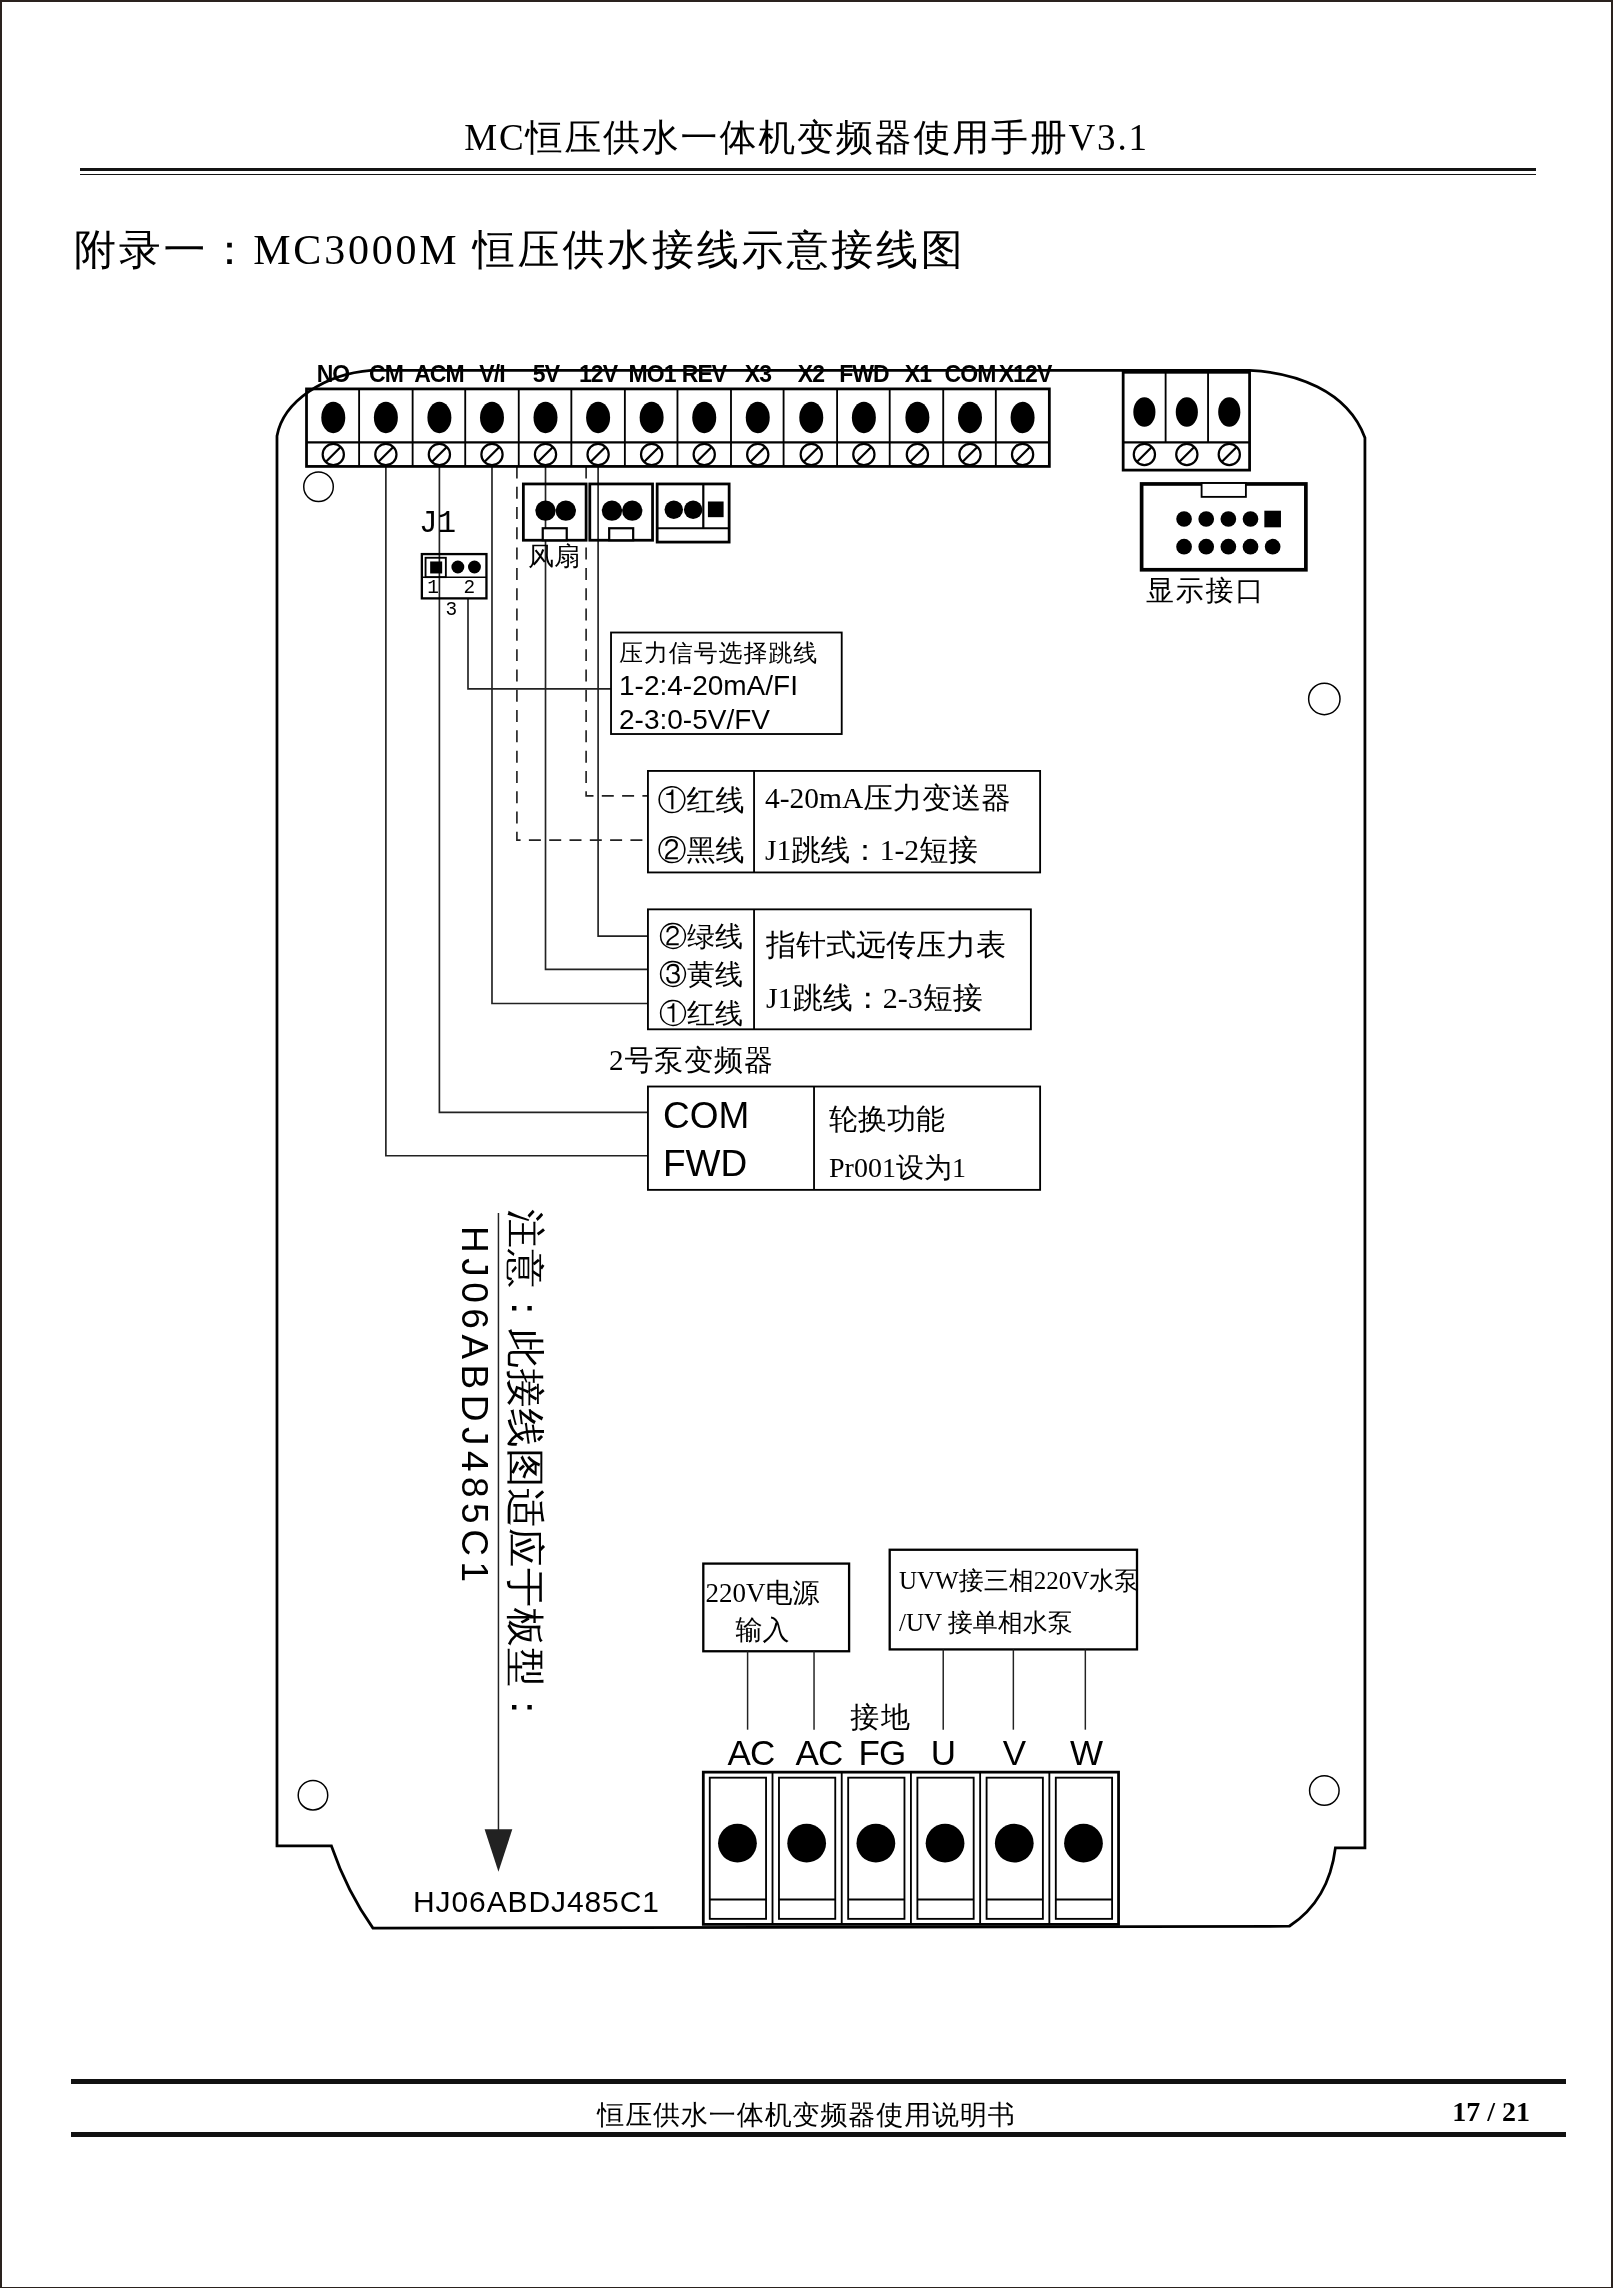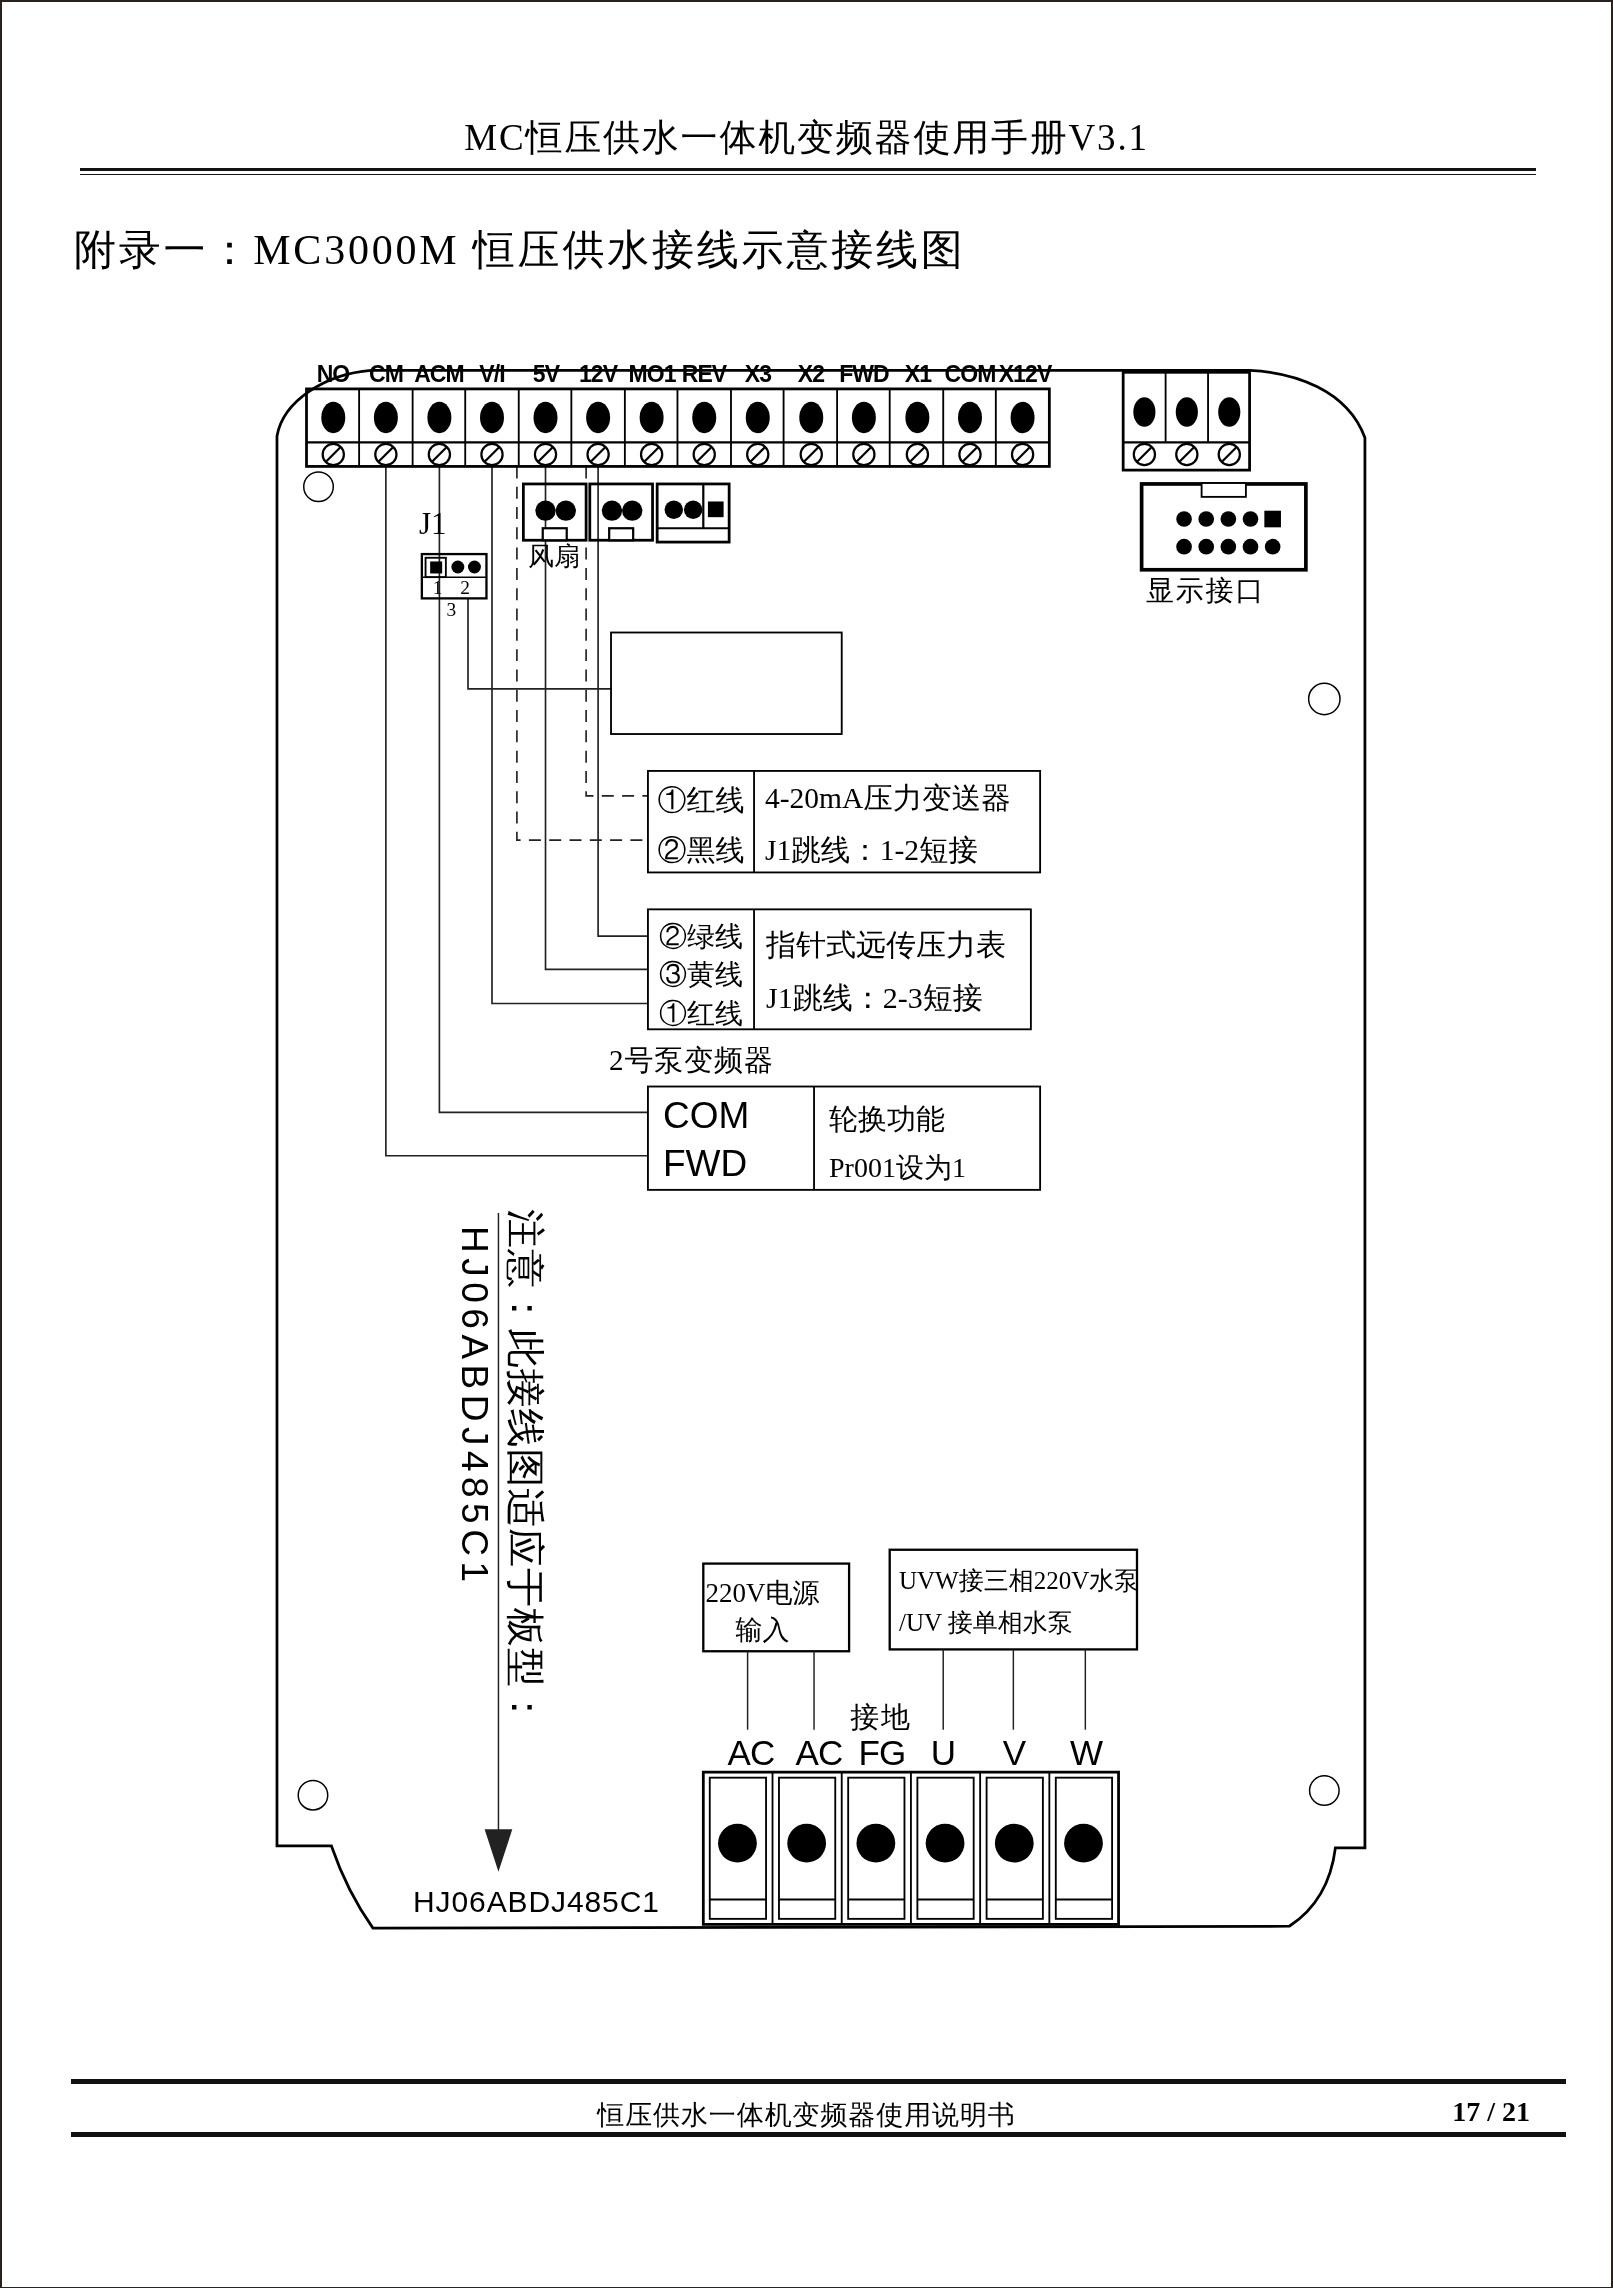--- a/index.html
+++ b/index.html
@@ -8,21 +8,21 @@
     width:1613px;height:2289px;
     background:#ffffff;
     border:2.8px solid #2a221e;
     box-sizing:border-box;
     overflow:hidden;
     font-family:"Liberation Serif", serif;
     color:#000;
   }
   .abs{position:absolute;}
   .ctr{transform:translateX(-50%);}
-  .mono{font-family:Liberation Serif, serif;}
+  .mono{font-family:Liberation Mono, monospace;}
 
   .header-title{left:0;right:0;top:111px;text-align:center;font-size:37px;letter-spacing:1.8px;}
   .header-rule{left:78px;width:1456px;top:166px;height:2.8px;border-top:3.7px solid #141414;border-bottom:1.8px solid #141414;}
   .appendix-title{left:72px;top:220px;font-size:42px;letter-spacing:2.8px;}
 
   svg.diagram{position:absolute;left:0;top:0;}
 
   .tlabel{top:359px;font:bold 23px "Liberation Sans",sans-serif;letter-spacing:-0.9px;white-space:nowrap;}
   .j1label{left:417px;top:504px;font-size:31px;}
   .j1pins{left:420px;top:575px;width:65px;text-align:center;font-size:19.4px;letter-spacing:6.5px;}
@@ -307,20 +307,25 @@
   <span class="abs ctr tlabel" style="left:862px">FWD</span>
   <span class="abs ctr tlabel" style="left:916px">X1</span>
   <span class="abs ctr tlabel" style="left:968px">COM</span>
   <span class="abs ctr tlabel" style="left:1023px">X12V</span>
 
   <div class="abs j1label mono">J1</div>
   <div class="abs j1pins mono">1 2 3</div>
   <div class="abs fanlabel">风扇</div>
   <div class="abs displabel">显示接口</div>
 
+  <div class="abs box1-text">
+    <div class="box1-l1">压力信号选择跳线</div>
+    <div class="box1-l23">1-2:4-20mA/FI</div>
+    <div class="box1-l23">2-3:0-5V/FV</div>
+  </div>
 
   <span class="abs wirecell b2w1">①红线</span>
   <span class="abs wirecell b2w2">②黑线</span>
   <span class="abs b2d1">4-20mA压力变送器</span>
   <span class="abs b2d2">J1跳线：1-2短接</span>
 
   <span class="abs wirecell b3w1">②绿线</span>
   <span class="abs wirecell b3w2">③黄线</span>
   <span class="abs wirecell b3w3">①红线</span>
   <span class="abs b3d1">指针式远传压力表</span>

